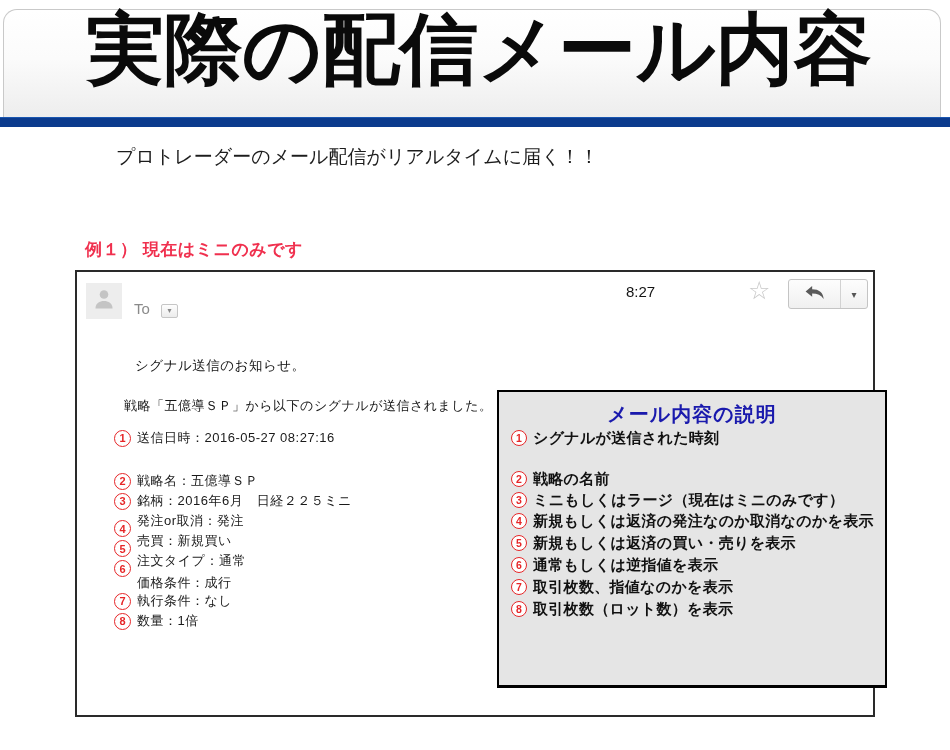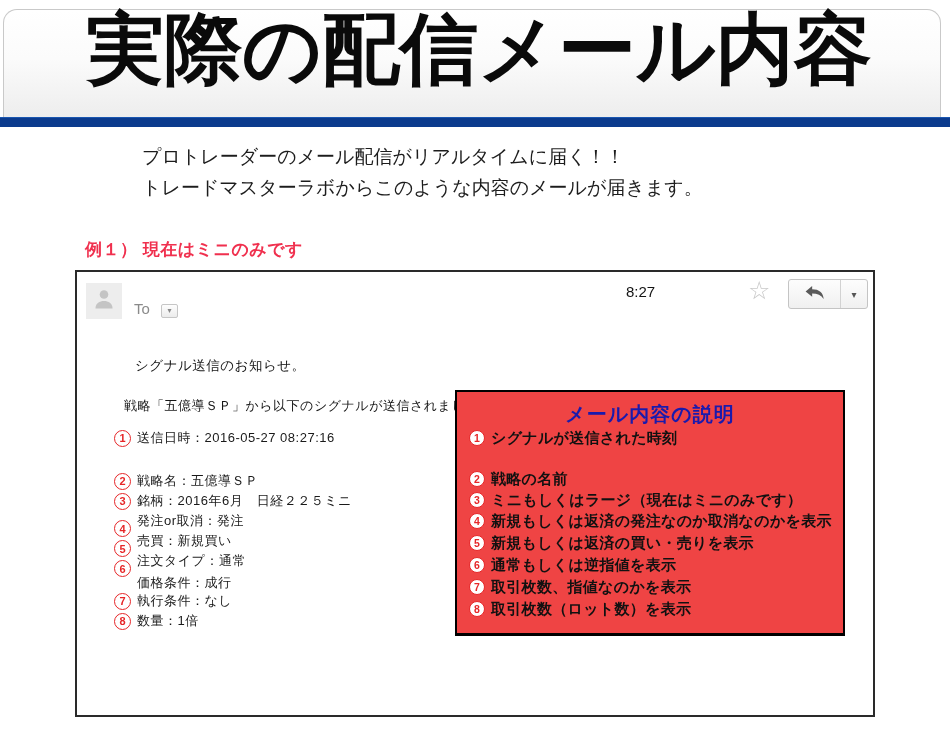--- a/index.html
+++ b/index.html
@@ -26,21 +26,21 @@
   .banner-title{
     font-size:78px;font-weight:700;color:#0a0a0a;letter-spacing:0px;
     text-indent:14px;white-space:nowrap;line-height:1;
   }
   .blue-bar{
     position:absolute;left:0;top:117px;width:950px;height:10px;
     background:var(--bar-blue);border-top:1px solid #1a56b0;
   }
 
   
-  .intro{position:absolute;left:142px;top:141px;font-size:19px;color:#1c1c1c;line-height:31px;white-space:nowrap;}
+  .intro{position:absolute;left:116px;top:141px;font-size:19px;color:#1c1c1c;line-height:31px;white-space:nowrap;}
   .example-label{
     position:absolute;left:85px;top:238px;font-size:17px;font-weight:700;
     color:var(--accent-red);white-space:nowrap;letter-spacing:0.5px;
   }
 
   
   .email-box{
     position:absolute;left:75px;top:270px;width:800px;height:447px;
     border:2px solid #2a2a2a;background:#fff;
   }
@@ -84,22 +84,22 @@
   .cnum{
     position:absolute;left:0;top:1.5px;width:17px;height:17px;border:1.6px solid var(--circle-red);
     border-radius:50%;color:var(--circle-red);font-size:11px;font-weight:700;
     display:flex;align-items:center;justify-content:center;background:#fff;
   }
   .signal-row.shift .cnum{top:9px;}
   .ltext{font-size:13px;color:#1a1a1a;letter-spacing:0.5px;}
 
   
   .explain-box{
-    position:absolute;left:378px;top:118px;width:390px;height:246px;
-    border:2px solid #000;border-bottom-width:3px;background:#ef4444;
+    position:absolute;left:420px;top:118px;width:390px;height:298px;
+    border:2px solid #000;border-bottom-width:3px;background:#e5e5e5;
   }
   .explain-title{
     position:absolute;left:0;top:9px;width:100%;text-align:center;
     font-size:20px;font-weight:700;color:var(--title-blue);letter-spacing:1px;
   }
   .explain-item{position:absolute;left:12px;height:18px;padding-left:22px;display:flex;align-items:center;white-space:nowrap;}
   .explain-item:nth-child(1){top:37px;}
   .explain-item:nth-child(2){top:78px;}
   .explain-item:nth-child(3){top:99px;}
   .explain-item:nth-child(4){top:120px;}
@@ -113,21 +113,20 @@
 </head>
 <body>
 
 <div class="banner-card">
   <div class="banner-title">実際の配信メール内容</div>
 </div>
 <div class="blue-bar"></div>
 
 <div class="intro">
   <div>プロトレーダーのメール配信がリアルタイムに届く！！</div>
-  <div>トレードマスターラボからこのような内容のメールが届きます。</div>
 </div>
 
 <div class="example-label">例１） 現在はミニのみです</div>
 
 <div class="email-box">
 
   <div class="avatar">
     <span>
       <svg viewBox="0 0 36 36" width="36" height="36">
         <circle cx="18" cy="13.5" r="4.3" fill="#c4c4c4"></circle>

